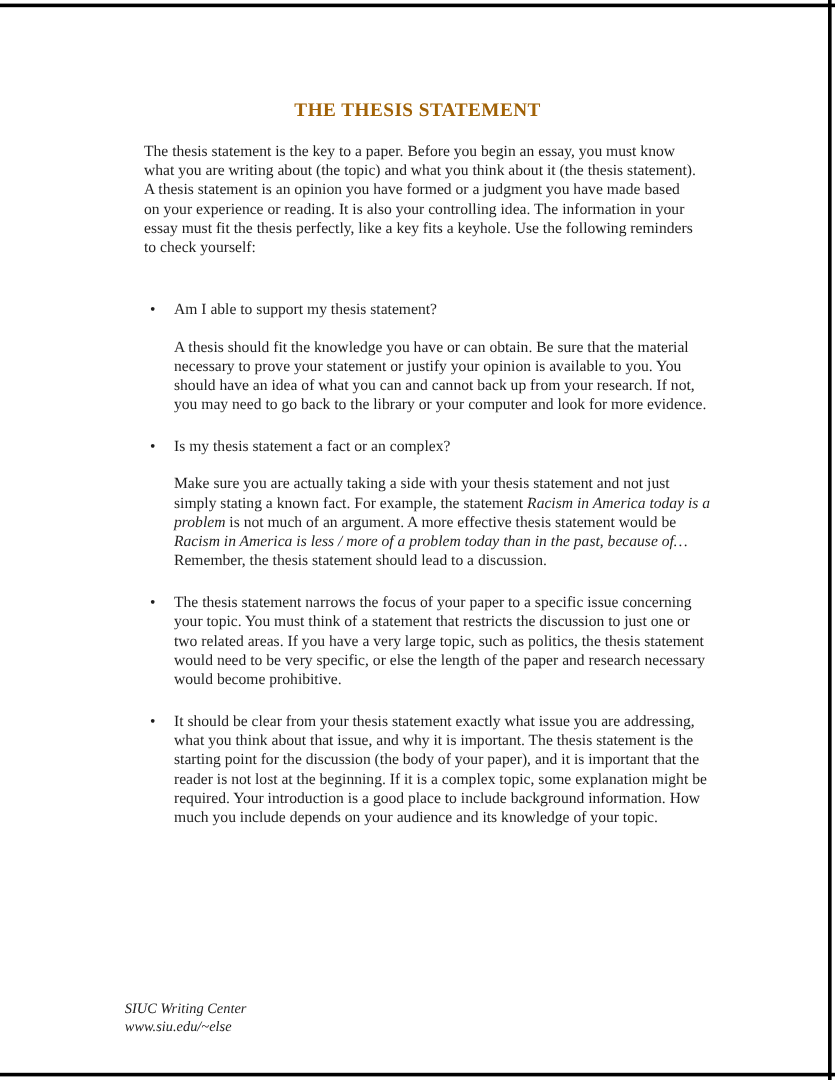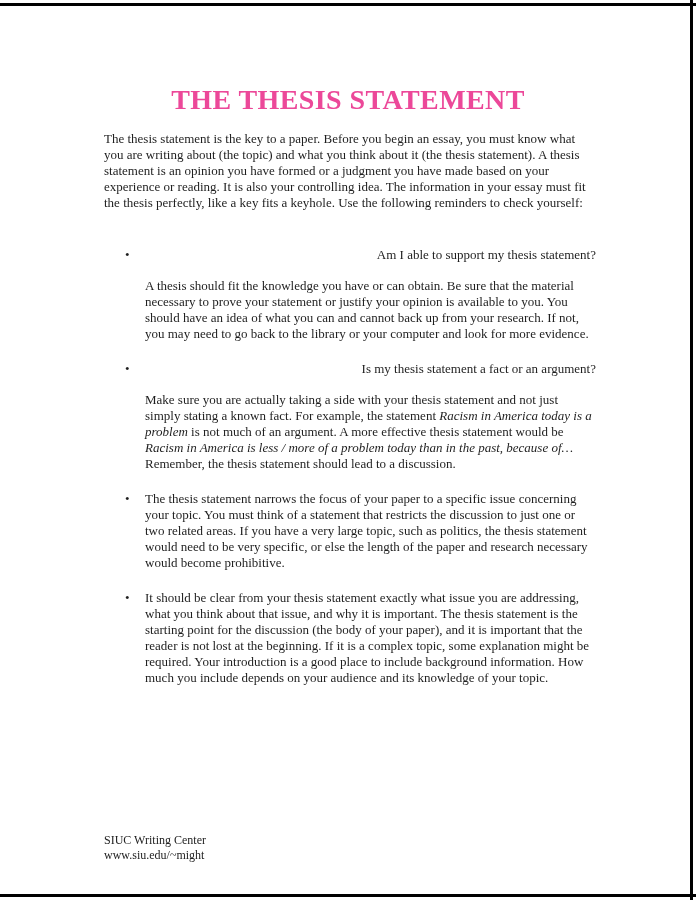--- a/index.html
+++ b/index.html
@@ -19,64 +19,64 @@
   
   .scan-edge { position: absolute; background: #000000; }
   .scan-edge.top    { top: 3px; left: 0; width: 100%; height: 3px; }
   .scan-edge.right  { top: 0; right: 3px; width: 3px; height: 100%; }
   .scan-edge.bottom { bottom: 3px; left: 0; width: 100%; height: 3px; }
 
   .title {
     margin: 0;
     padding-top: 84px;
     text-align: center;
-    font-size: 28px;
+    font-size: 16px;
     font-weight: bold;
     letter-spacing: 0.4px;
-    color: #ec4899;
+    color: #a16207;
   }
   .content {
     margin: 15px 100px 0 104px;
     font-size: 13px;
     line-height: 16px;
   }
   .intro {
-    margin: 0;
+    margin: 16px;
   }
   ul.bullets {
     list-style: none;
     margin: 36px 0 0 0;
     padding: 0 0 0 21px;
   }
   ul.bullets > li {
     position: relative;
     padding-left: 20px;
     margin-bottom: 19px;
   }
   ul.bullets > li::before {
     content: "\2022";
     position: absolute;
     left: 0;
     top: 0;
     font-size: 13px;
   }
   .b-head {
     margin: 0 0 15px 0;
-    text-align: right;
   }
   .b-body {
     margin: 0;
   }
   .it { font-style: italic; }
   .footer {
     position: absolute;
     left: 104px;
     bottom: 37px;
     font-size: 12px;
     line-height: 15px;
+    font-style: italic;
     color: #222222;
   }
 </style>
 </head>
 <body>
 
 <div class="page">
 
   <div class="scan-edge top"></div>
   <div class="scan-edge right"></div>
@@ -89,34 +89,34 @@
     <p class="intro">The thesis statement is the key to a paper. Before you begin an essay, you must know what you are writing about (the topic) and what you think about it (the thesis statement). A thesis statement is an opinion you have formed or a judgment you have made based on your experience or reading. It is also your controlling idea. The information in your essay must fit the thesis perfectly, like a key fits a keyhole. Use the following reminders to check yourself:</p>
 
     <ul class="bullets">
 
       <li>
         <div class="b-head">Am I able to support my thesis statement?</div>
         <p class="b-body">A thesis should fit the knowledge you have or can obtain. Be sure that the material necessary to prove your statement or justify your opinion is available to you. You should have an idea of what you can and cannot back up from your research. If not, you may need to go back to the library or your computer and look for more evidence.</p>
       </li>
 
       <li>
-        <div class="b-head">Is my thesis statement a fact or an argument?</div>
+        <div class="b-head">Is my thesis statement a fact or an complex?</div>
         <p class="b-body"><span>Make sure you are actually taking a side with your thesis statement and not just simply stating a known fact. For example, the statement </span><span class="it">Racism in America today is a problem</span><span> is not much of an argument. A more effective thesis statement would be </span><span class="it">Racism in America is less / more of a problem today than in the past, because of…</span><span> Remember, the thesis statement should lead to a discussion.</span></p>
       </li>
 
       <li>
         <p class="b-body">The thesis statement narrows the focus of your paper to a specific issue concerning your topic. You must think of a statement that restricts the discussion to just one or two related areas. If you have a very large topic, such as politics, the thesis statement would need to be very specific, or else the length of the paper and research necessary would become prohibitive.</p>
       </li>
 
       <li>
         <p class="b-body">It should be clear from your thesis statement exactly what issue you are addressing, what you think about that issue, and why it is important. The thesis statement is the starting point for the discussion (the body of your paper), and it is important that the reader is not lost at the beginning. If it is a complex topic, some explanation might be required. Your introduction is a good place to include background information. How much you include depends on your audience and its knowledge of your topic.</p>
       </li>
 
     </ul>
 
   </div>
 
   <div class="footer">
     <div>SIUC Writing Center</div>
-    <div>www.siu.edu/~might</div>
+    <div>www.siu.edu/~else</div>
   </div>
 
 </div>
 
 </body></html>

